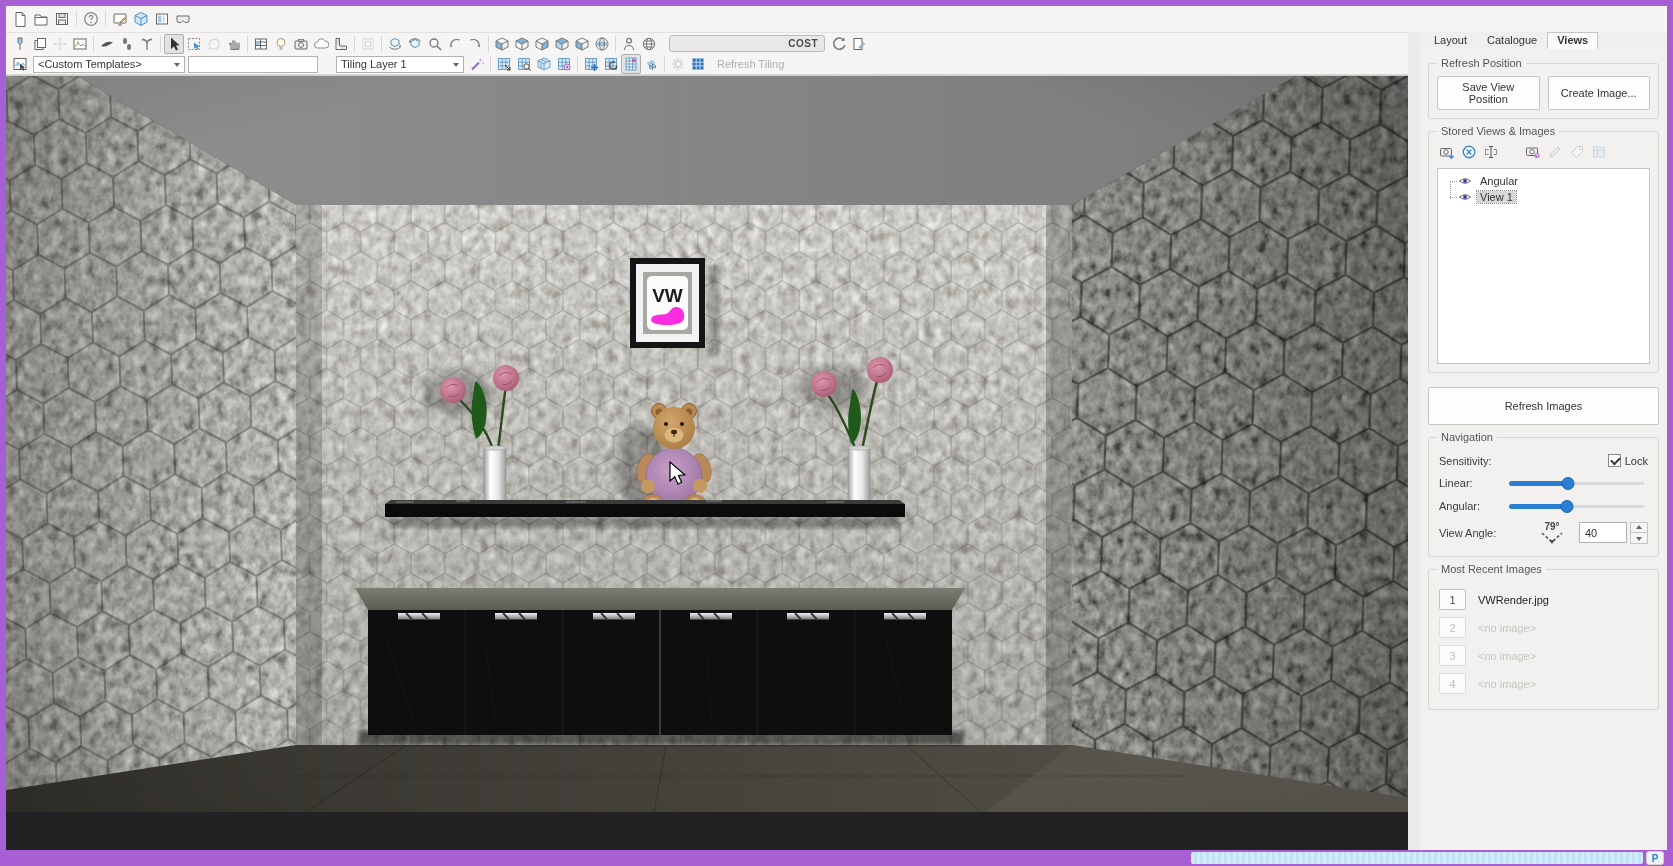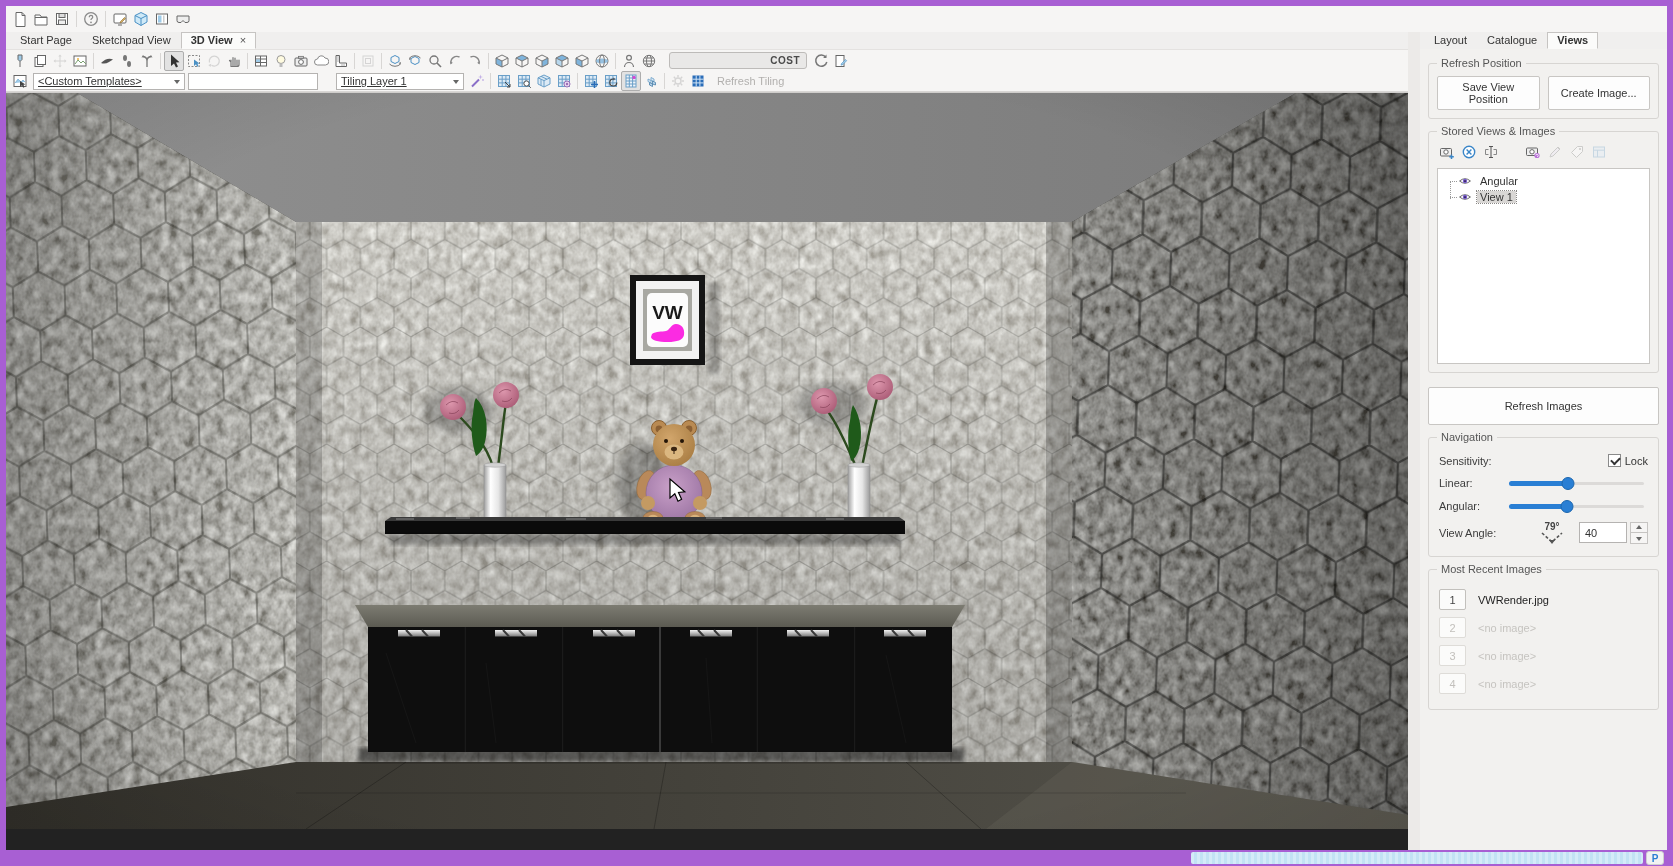--- a/index.html
+++ b/index.html
@@ -19,24 +19,24 @@
   .tab .x{font-weight:normal;color:#555;font-size:11px;}
   .row2{height:22px;display:flex;align-items:center;padding:0 4px;background:#f6f5f4;border-top:1px solid #e4e2e0;}
   .row3{height:21px;display:flex;align-items:center;padding:0 4px;background:#f6f5f4;border-bottom:1px solid #d8d6d4;gap:3px;}
   .tbtn{width:20px;height:20px;border:1px solid transparent;background:transparent;padding:1px;
     display:flex;align-items:center;justify-content:center;border-radius:2px;}
   .tbtn.active{background:#e2e2e2;border-color:#adadad;}
   .tbtn.disabled{opacity:.35;}
   .ic{width:16px;height:16px;display:block;}
   .sep{width:1px;height:16px;background:#d8d6d4;margin:0 3px;flex:none;}
   .combo{height:17px;border:1px solid #b5b3b1;background:#fff;font-size:11px;color:#333;
-    display:flex;align-items:center;padding:0 4px;gap:4px;text-decoration:underline;}
+    display:flex;align-items:center;padding:0 4px;gap:4px;}
   .combo .arr{margin-left:auto;width:0;height:0;border:3.5px solid transparent;border-top:4.5px solid #666;margin-top:4px;}
   .txt{height:17px;border:1px solid #b5b3b1;background:#fff;font-size:11px;padding:0 4px;color:#333;}
-  .costwrap{height:17px;width:138px;border:1px solid #bdbbb9;background:#e9e8e7;border-radius:3px;
+  .costwrap{height:17px;width:156px;border:1px solid #bdbbb9;background:#e9e8e7;border-radius:3px;
     display:flex;align-items:center;justify-content:flex-end;padding:0 6px;margin-left:10px;}
   .costwrap span{font-size:10px;font-weight:bold;color:#4a4a4a;letter-spacing:.5px;}
   .graylabel{font-size:11px;color:#b2b0ae;margin-left:6px;white-space:nowrap;}
   
   .viewport{flex:1;min-height:0;background:#222;position:relative;border-top:1px solid #cfcdcb;}
   .viewport svg{display:block;}
   
   .ptabs{height:17px;display:flex;align-items:flex-end;padding-left:4px;background:#f0efee;}
   .pbody{flex:1;padding:6px 8px 0;overflow:hidden;font-size:11px;color:#333;}
   .group{border:1px solid #d7d5d2;border-radius:3px;position:relative;margin:8px 0 12px;padding:12px 8px 8px;}
@@ -402,32 +402,20 @@
       <button class="tbtn">
         <svg class="ic" viewBox="0 0 16 16">
           <use href="#i-goggles"></use>
         </svg>
       </button>
     </div>
 
   <div class="mainarea">
     <div class="leftcol">
 
-      <div class="tabsrow" id="main-tabs">
-          <span class="tab">
-            <span>Start Page</span>
-          </span>
-          <span class="tab">
-            <span>Sketchpad View</span>
-          </span>
-          <span class="tab active">
-            <span>3D View</span>
-            <span class="x">×</span>
-          </span>
-        </div>
 
       <div class="row2">
         <span id="view-toolbar-icons" style="display:flex;align-items:center;">
             <button class="tbtn">
               <svg class="ic" viewBox="0 0 16 16">
                 <use href="#i-pin"></use>
               </svg>
             </button>
             <button class="tbtn">
               <svg class="ic" viewBox="0 0 16 16">

